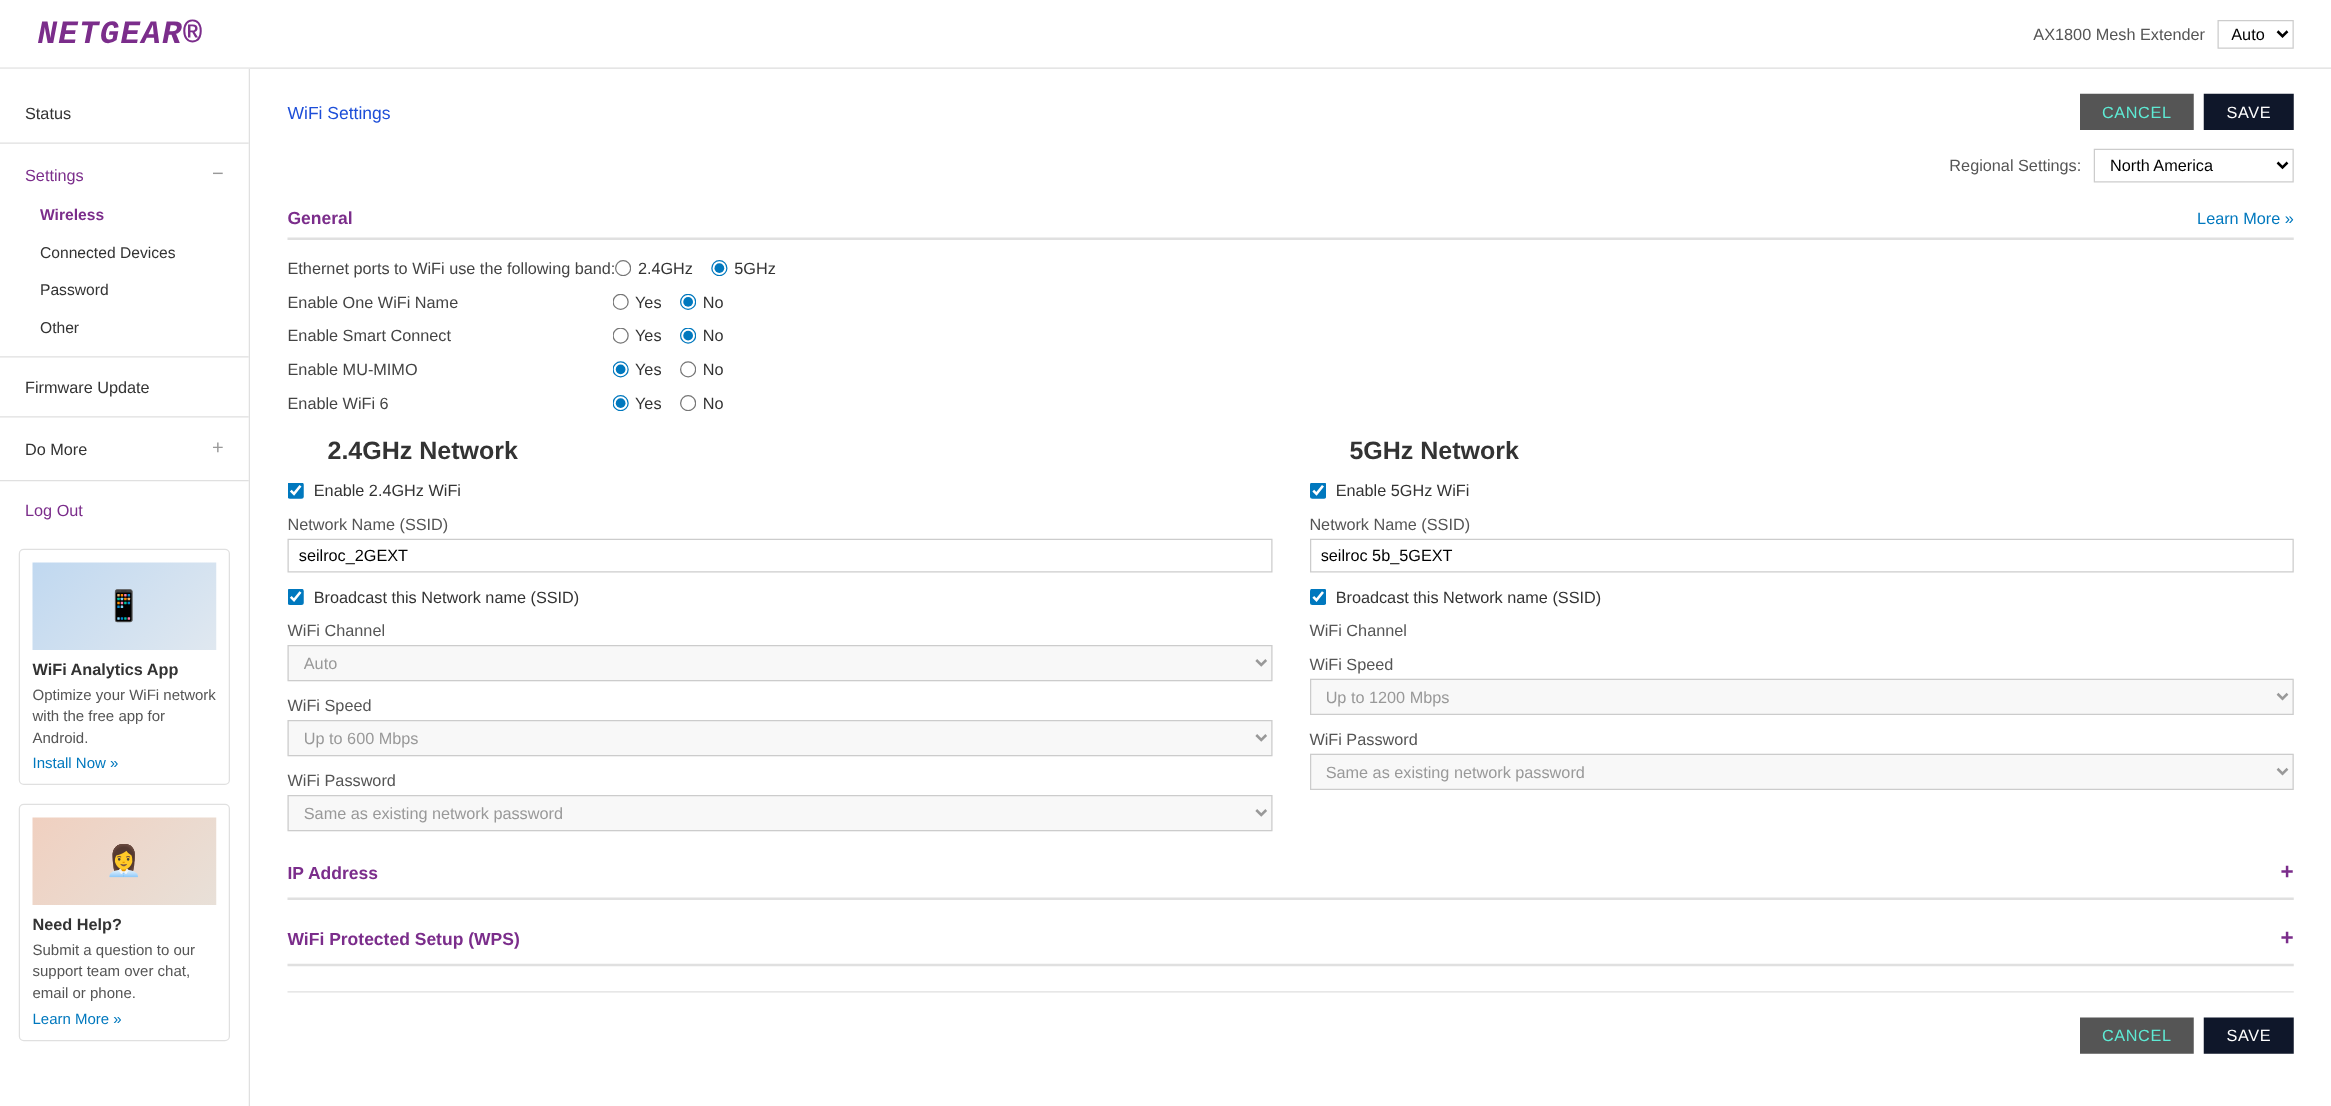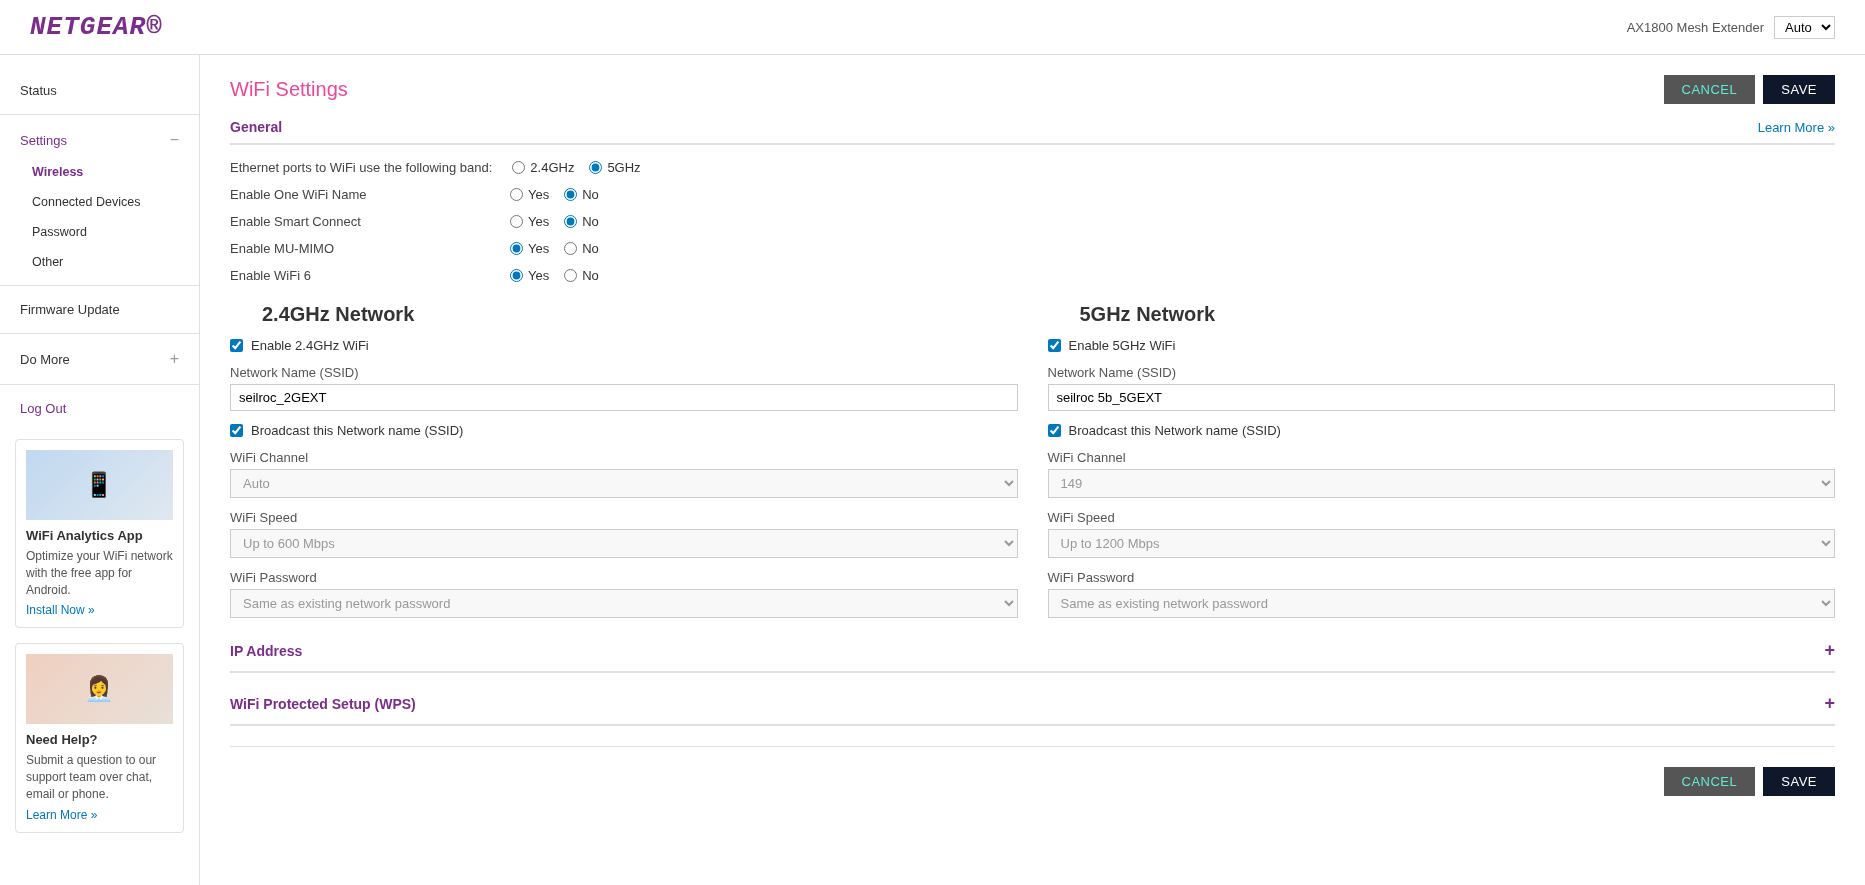--- a/index.html
+++ b/index.html
@@ -112,21 +112,21 @@
       overflow-y: auto;
     }
 
     
     .page-header {
       display: flex;
       align-items: center;
       justify-content: space-between;
       margin-bottom: 15px;
     }
-    .page-title { font-size: 20px; font-weight: normal; color: #ec4899; }
+    .page-title { font-size: 14px; font-weight: normal; color: #1d4ed8; }
     .btn-group { display: flex; gap: 8px; }
     .btn-cancel {
       padding: 7px 18px;
       background: #555;
       color: #5eead4;
       border: none;
       cursor: pointer;
       font-size: 13px;
       letter-spacing: 0.5px;
     }
@@ -167,21 +167,20 @@
       margin-bottom: 15px;
     }
     .section-title { color: #7b2d8b; font-size: 14px; font-weight: bold; }
     .section-link { color: #0078be; font-size: 13px; cursor: pointer; }
 
     
     .form-row {
       display: flex;
       align-items: flex-start;
       margin-bottom: 12px;
-      gap: 20px;
     }
     .form-label { min-width: 260px; font-size: 13px; color: #444; }
     .radio-group { display: flex; align-items: center; gap: 15px; }
     .radio-item { display: flex; align-items: center; gap: 5px; cursor: pointer; font-size: 13px; }
     .radio-item input[type="radio"] { accent-color: #0078be; cursor: pointer; }
 
     
     .network-grid {
       display: grid;
       grid-template-columns: 1fr 1fr;
@@ -287,20 +286,26 @@
   <div class="main">
 
     <div class="page-header">
       <div class="page-title">WiFi Settings</div>
       <div class="btn-group">
         <button class="btn-cancel">CANCEL</button>
         <button class="btn-save">SAVE</button>
       </div>
     </div>
 
+    <div class="regional-row">
+      <span class="regional-label">Regional Settings:</span>
+      <select class="regional-select">
+        <option>North America</option>
+      </select>
+    </div>
 
     <div class="section-header">
       <span class="section-title">General</span>
       <span class="section-link">Learn More »</span>
     </div>
 
     <div class="form-row">
       <span class="form-label">Ethernet ports to WiFi use the following band:</span>
       <div class="radio-group">
         <label class="radio-item">
@@ -415,23 +420,20 @@
         <div class="network-field">
           <div class="network-field-label">Network Name (SSID)</div>
           <input type="text" class="network-input" value="seilroc 5b_5GEXT" style="">
         </div>
         <div class="checkbox-row">
           <input type="checkbox" id="broadcast5" checked="" style="">
           <label for="broadcast5">Broadcast this Network name (SSID)</label>
         </div>
         <div class="network-field">
           <div class="network-field-label">WiFi Channel</div>
-          <select class="network-select">
-            <option>149</option>
-          </select>
         </div>
         <div class="network-field">
           <div class="network-field-label">WiFi Speed</div>
           <select class="network-select">
             <option>Up to 1200 Mbps</option>
           </select>
         </div>
         <div class="network-field">
           <div class="network-field-label">WiFi Password</div>
           <select class="network-select">

